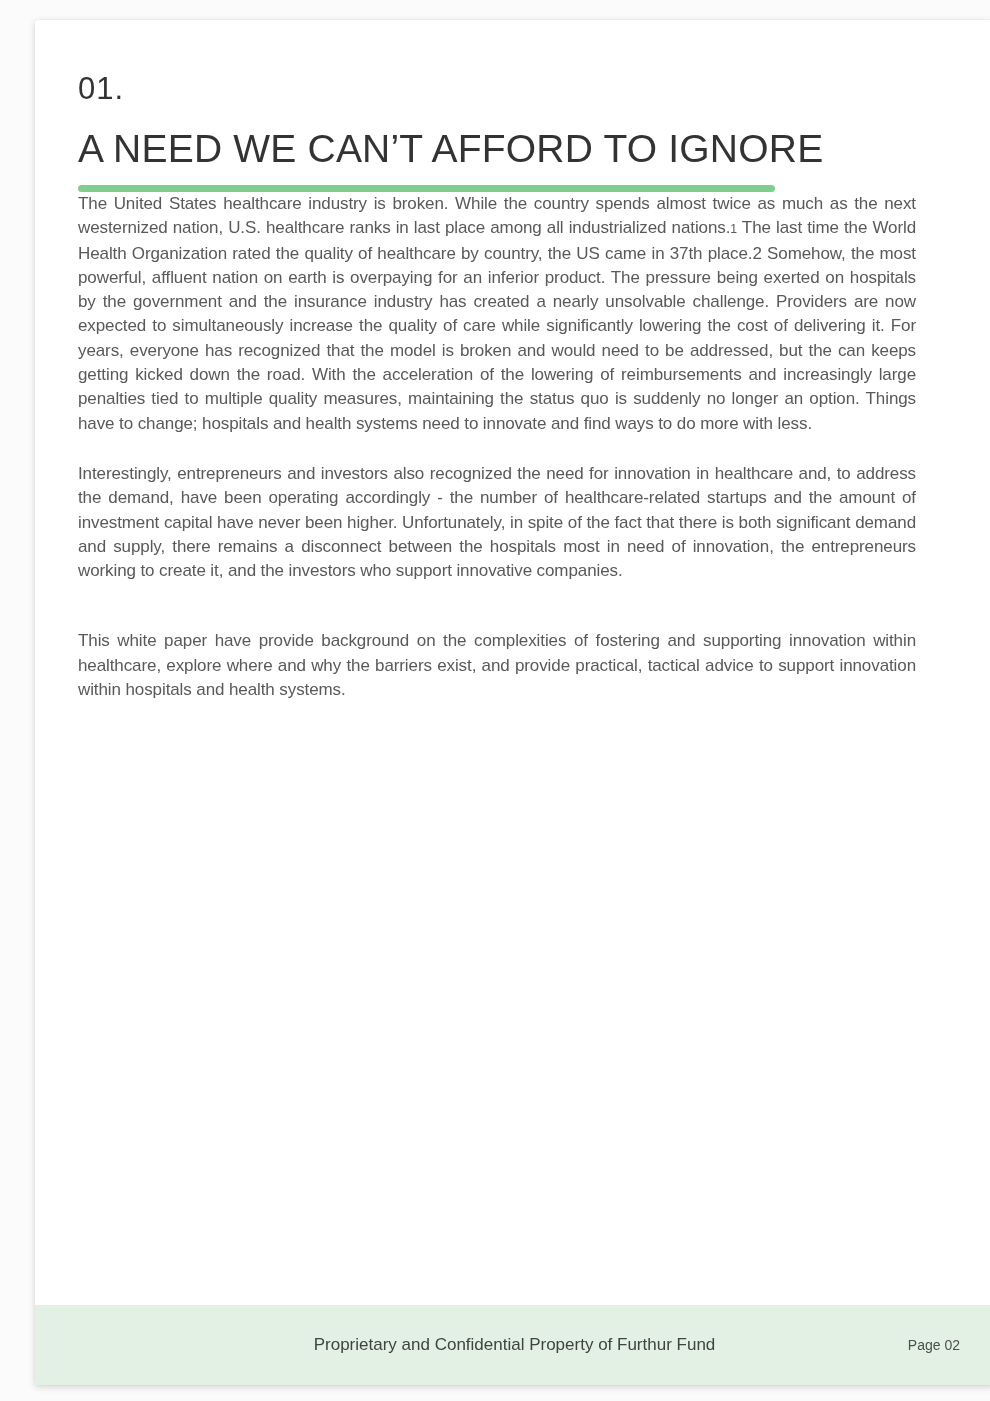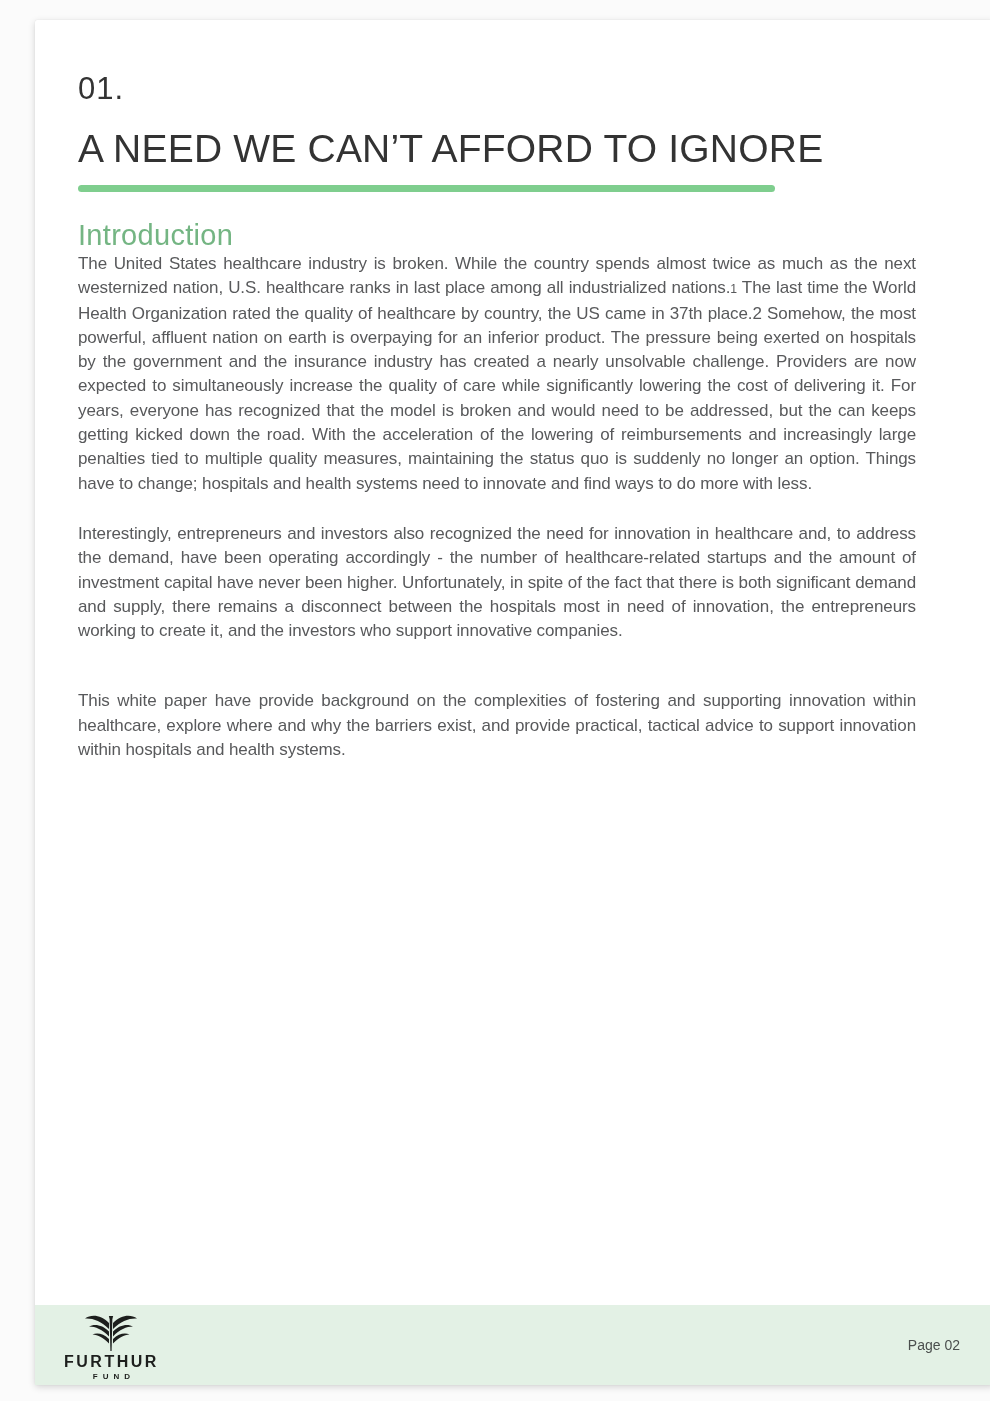--- a/index.html
+++ b/index.html
@@ -121,44 +121,25 @@
   }
 </style>
 </head>
 <body>
 
 <div class="page-card">
   <div class="content">
     <div class="section-number">01.</div>
     <div class="section-title">A NEED WE CAN’T AFFORD TO IGNORE</div>
     <div class="title-rule"></div>
-    <div class="intro-heading">Introduction</div>
 
     <p class="body-copy para-1"><span>The United States healthcare industry is broken. While the country spends almost twice as much as the next westernized nation, U.S. healthcare ranks in last place among all industrialized nations.</span><span class="footnote-marker">1</span><span> The last time the World Health Organization rated the quality of healthcare by country, the US came in 37th place.2 Somehow, the most powerful, affluent nation on earth is overpaying for an inferior product. The pressure being exerted on hospitals by the government and the insurance industry has created a nearly unsolvable challenge. Providers are now expected to simultaneously increase the quality of care while significantly lowering the cost of delivering it. For years, everyone has recognized that the model is broken and would need to be addressed, but the can keeps getting kicked down the road. With the acceleration of the lowering of reimbursements and increasingly large penalties tied to multiple quality measures, maintaining the status quo is suddenly no longer an option. Things have to change; hospitals and health systems need to innovate and find ways to do more with less.</span></p>
 
     <p class="body-copy para-2">Interestingly, entrepreneurs and investors also recognized the need for innovation in healthcare and, to address the demand, have been operating accordingly - the number of healthcare-related startups and the amount of investment capital have never been higher. Unfortunately, in spite of the fact that there is both significant demand and supply, there remains a disconnect between the hospitals most in need of innovation, the entrepreneurs working to create it, and the investors who support innovative companies.</p>
 
     <p class="body-copy para-3">This white paper have provide background on the complexities of fostering and supporting innovation within healthcare, explore where and why the barriers exist, and provide practical, tactical advice to support innovation within hospitals and health systems.</p>
   </div>
 
   <div class="footer">
-    <div class="logo">
-      <span>
-        <svg width="58" height="42" viewBox="0 0 58 42" fill="#1d1f1d" xmlns="http://www.w3.org/2000/svg">
-
-          <path d="M27.6 6 L30.4 6 L29.6 41 L28.4 41 Z"></path>
-          <path d="M26.8 6 L31.2 6 L29 12 Z"></path>
-
-          <path d="M27 13 C19 4.5 9 4 3 8.5 C11 8 19 11 27 19 Z"></path>
-          <path d="M27 21.5 C20.5 14.5 12 13.5 7 16.5 C13.5 16.5 20.5 19.5 27 26.5 Z"></path>
-          <path d="M27 29 C21.5 23.5 15 22.5 10.5 24.5 C16 25 21.5 27.5 27 33.5 Z"></path>
-
-          <path d="M31 13 C39 4.5 49 4 55 8.5 C47 8 39 11 31 19 Z"></path>
-          <path d="M31 21.5 C37.5 14.5 46 13.5 51 16.5 C44.5 16.5 37.5 19.5 31 26.5 Z"></path>
-          <path d="M31 29 C36.5 23.5 43 22.5 47.5 24.5 C42 25 36.5 27.5 31 33.5 Z"></path>
-        </svg>
-      </span>
-      <span class="logo-name">FURTHUR</span>
-      <span class="logo-sub">FUND</span>
-    </div>
+    <div class="footer-confidential">Proprietary and Confidential Property of Furthur Fund</div>
     <div class="footer-page">Page 02</div>
   </div>
 </div>
 
 </body></html>

